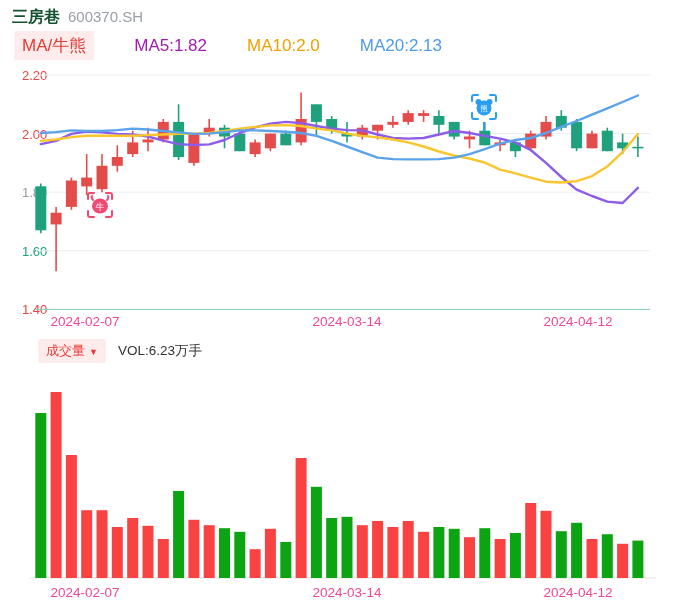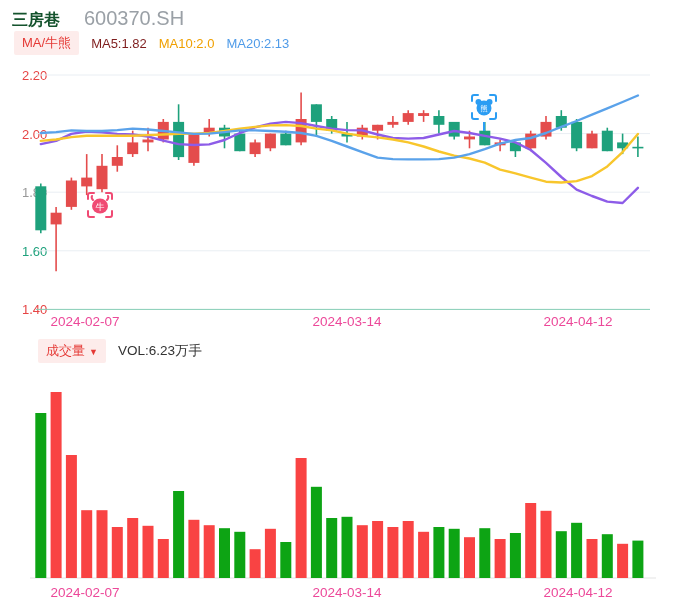--- a/index.html
+++ b/index.html
@@ -1,24 +1,24 @@
 <!DOCTYPE html>
 <html><head>
 <meta charset="utf-8">
 <style>
   html,body{margin:0;padding:0;background:#fff;}
   .page{position:relative;width:686px;height:606px;background:#ffffff;overflow:hidden;
         font-family:"Liberation Sans",sans-serif;}
   .header{position:absolute;top:7px;left:12px;z-index:3;white-space:nowrap;}
   .stock-name{font-size:16px;font-weight:bold;color:#14532d;}
-  .stock-code{font-size:20px;color:#9aa0a6;margin-left:24px;}
+  .stock-code{font-size:15px;color:#9aa0a6;margin-left:8px;}
   .ma-legend{position:absolute;top:31px;left:14px;z-index:3;display:flex;align-items:center;
-             gap:12px;font-size:13px;white-space:nowrap;}
+             gap:40px;font-size:17px;white-space:nowrap;}
   .chip{background:#fdeceb;color:#e53935;padding:3px 8px;border-radius:2px;}
-  .ma5{color:#7f1d1d;} .ma10{color:#f0a000;} .ma20{color:#4f9be8;}
+  .ma5{color:#a21caf;} .ma10{color:#f0a000;} .ma20{color:#4f9be8;}
   #y-axis-labels{position:absolute;top:0;left:0;z-index:1;}
   .axis-label{position:absolute;left:22px;font-size:13px;transform:translateY(-50%);}
   #chart-svg{position:absolute;top:0;left:0;z-index:2;}
   .icon-badge{position:absolute;z-index:4;}
   .date-row{position:absolute;left:0;width:686px;z-index:3;}
   .date-row span{position:absolute;transform:translateX(-50%);font-size:13.5px;color:#ec4899;white-space:nowrap;}
   #date-row-top{top:314px;} #date-row-bottom{top:585px;}
   .vol-legend{position:absolute;top:339px;left:38px;z-index:3;display:flex;align-items:center;font-size:13px;text-align:center;}
   .tri{font-size:9px;margin-left:4px;}
   .vol-text{color:#333333;margin-left:12px;font-size:13.5px;}

